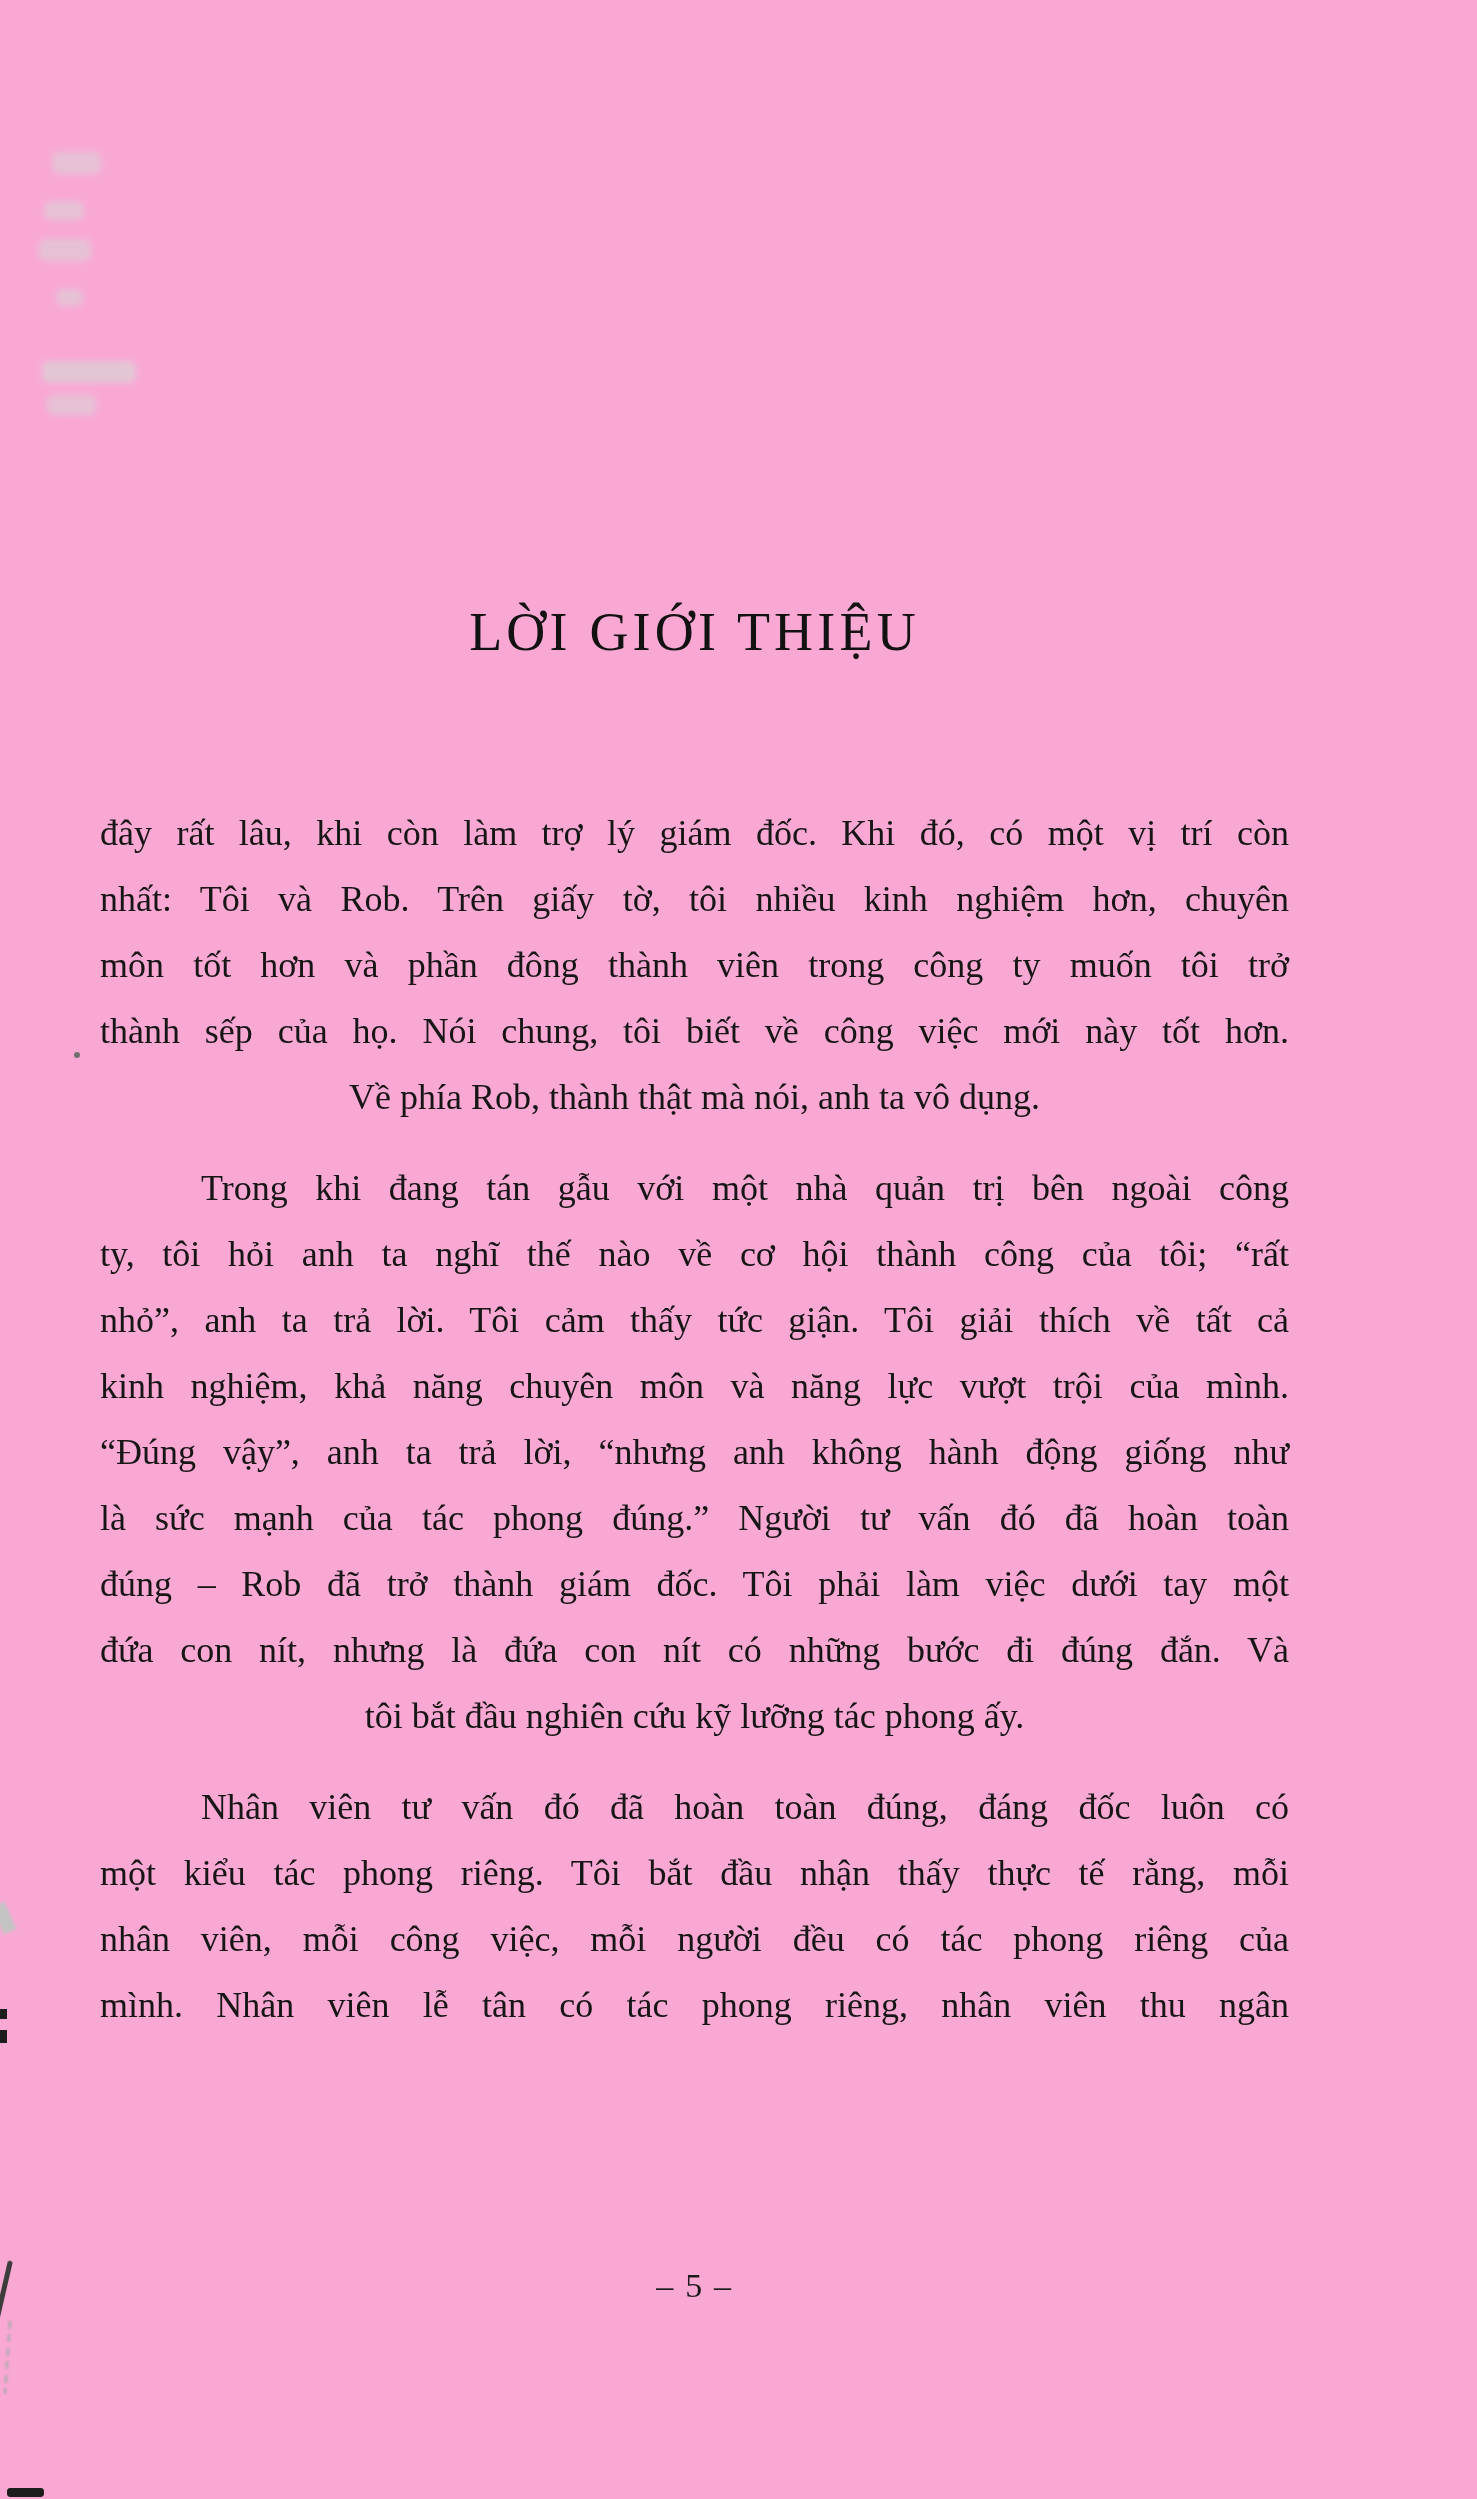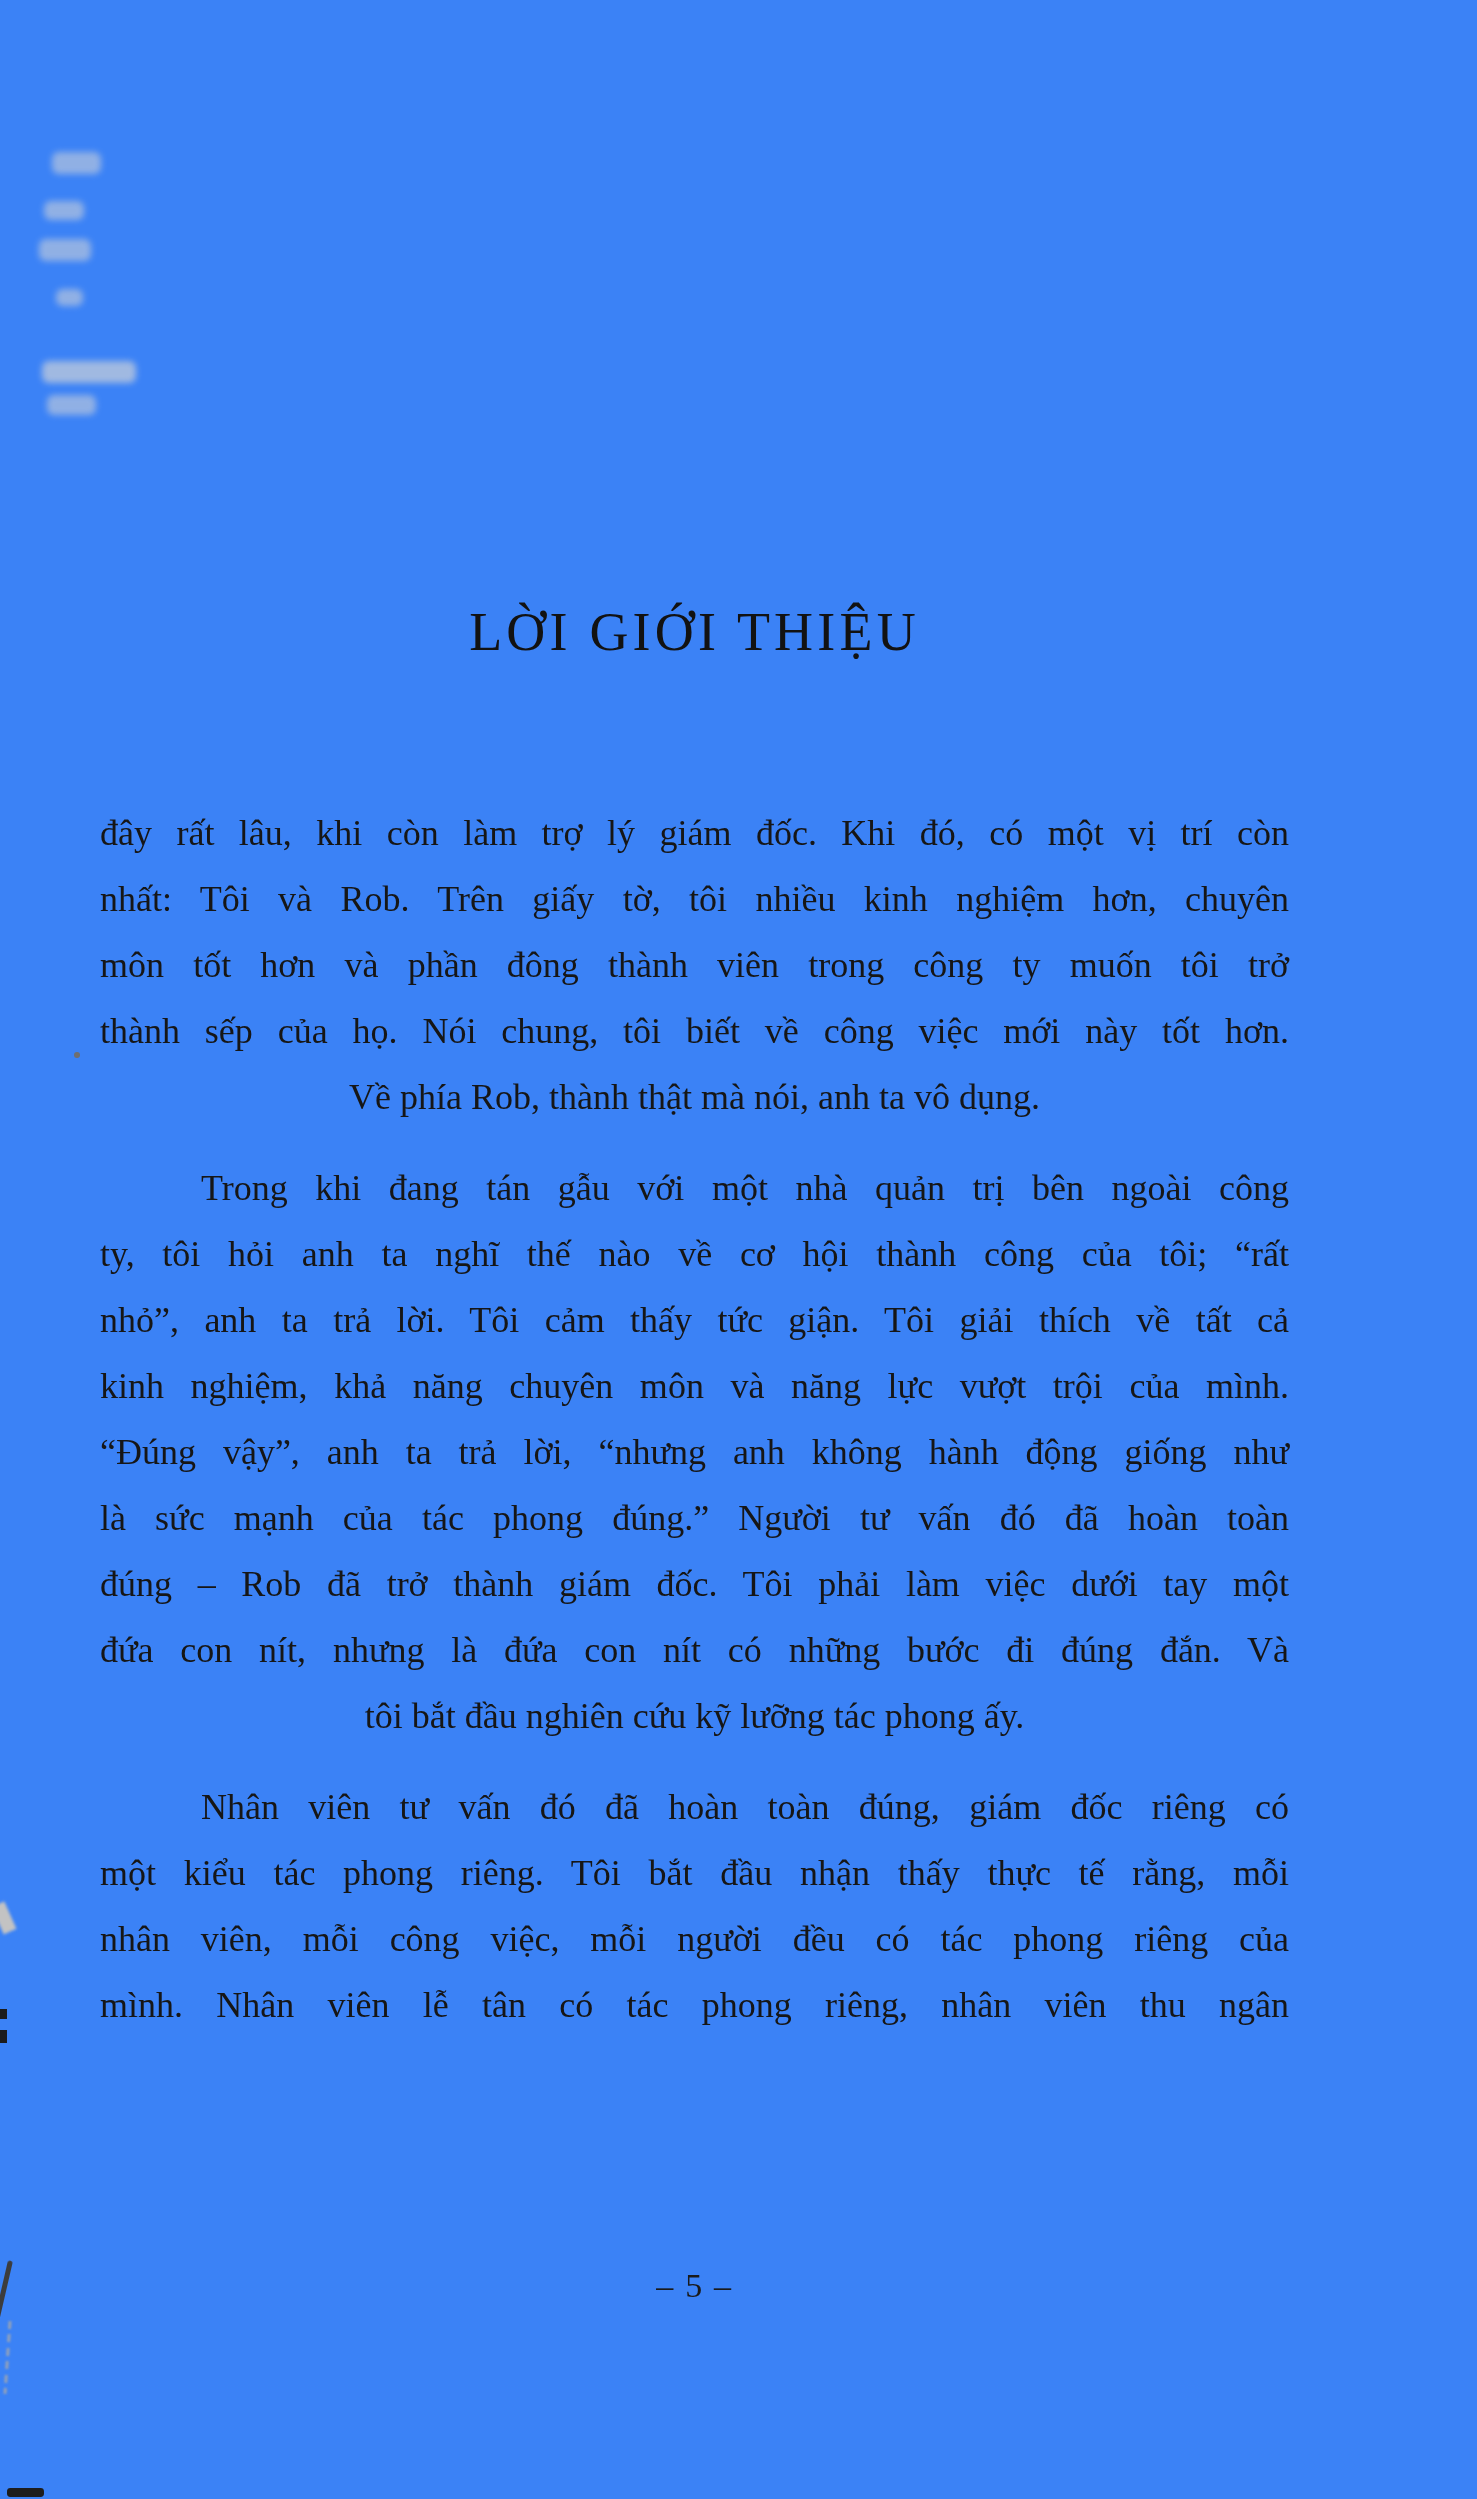--- a/index.html
+++ b/index.html
@@ -1,19 +1,19 @@
 <!DOCTYPE html>
 <html style="font-size:13.5px"><head>
 <meta charset="utf-8">
 <style>
   html,body{margin:0;padding:0;background:#e8e8e8;}
   #page{
     position:relative;
     width:1478px;height:2500px;
-    background:#3b82f6;
+    background:#f9a8d4;
     overflow:hidden;
     font-family:"Liberation Serif","DejaVu Serif",serif;
     color:#161616;
   }
   
   #title{
     position:absolute;
     left:100px;top:600px;width:1189px;
     text-align:center;
     font-size:54px;
@@ -131,21 +131,21 @@
         <div class="line justify">ty, tôi hỏi anh ta nghĩ thế nào về cơ hội thành công của tôi; “rất</div>
         <div class="line justify">nhỏ”, anh ta trả lời. Tôi cảm thấy tức giận. Tôi giải thích về tất cả</div>
         <div class="line justify">kinh nghiệm, khả năng chuyên môn và năng lực vượt trội của mình.</div>
         <div class="line justify">“Đúng vậy”, anh ta trả lời, “nhưng anh không hành động giống như</div>
         <div class="line justify">là sức mạnh của tác phong đúng.” Người tư vấn đó đã hoàn toàn</div>
         <div class="line justify">đúng – Rob đã trở thành giám đốc. Tôi phải làm việc dưới tay một</div>
         <div class="line justify">đứa con nít, nhưng là đứa con nít có những bước đi đúng đắn. Và</div>
         <div class="line">tôi bắt đầu nghiên cứu kỹ lưỡng tác phong ấy.</div>
       </div>
       <div class="paragraph">
-        <div class="line first justify">Nhân viên tư vấn đó đã hoàn toàn đúng, giám đốc riêng có</div>
+        <div class="line first justify">Nhân viên tư vấn đó đã hoàn toàn đúng, đáng đốc luôn có</div>
         <div class="line justify">một kiểu tác phong riêng. Tôi bắt đầu nhận thấy thực tế rằng, mỗi</div>
         <div class="line justify">nhân viên, mỗi công việc, mỗi người đều có tác phong riêng của</div>
         <div class="line justify">mình. Nhân viên lễ tân có tác phong riêng, nhân viên thu ngân</div>
       </div>
     </div>
 
   <div id="page-number">– 5 –</div>
 
   <div id="stray-dot" class="artifact"></div>
   <div id="edge-smudge" class="artifact"></div>

